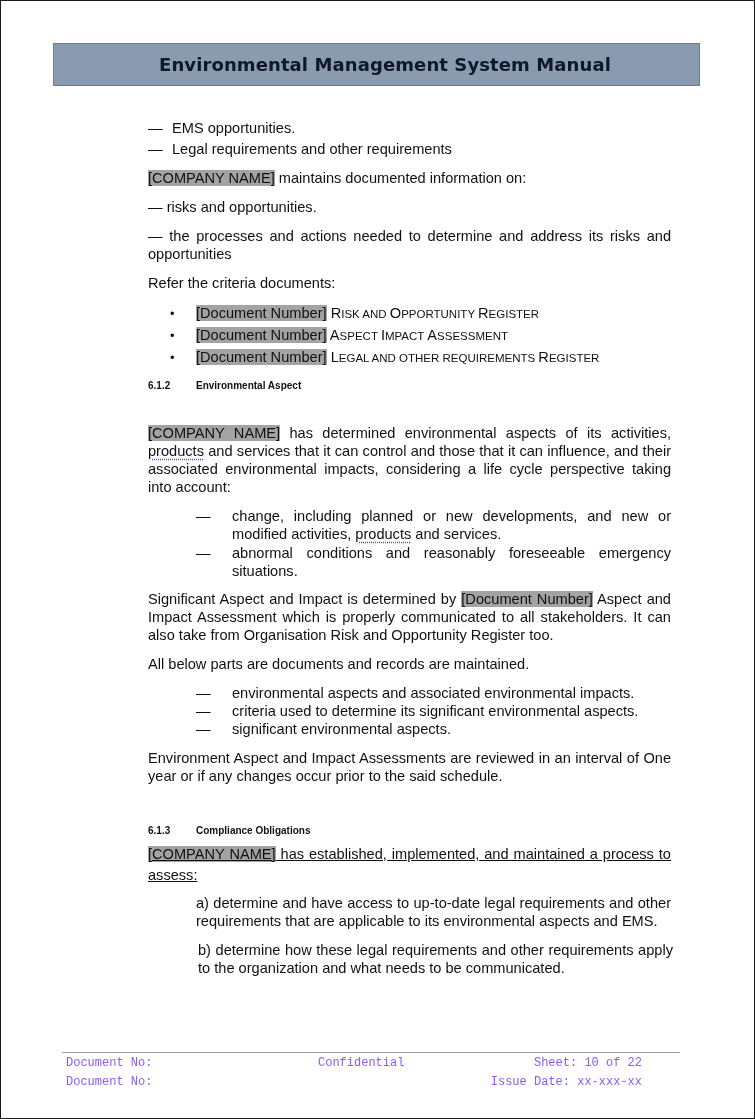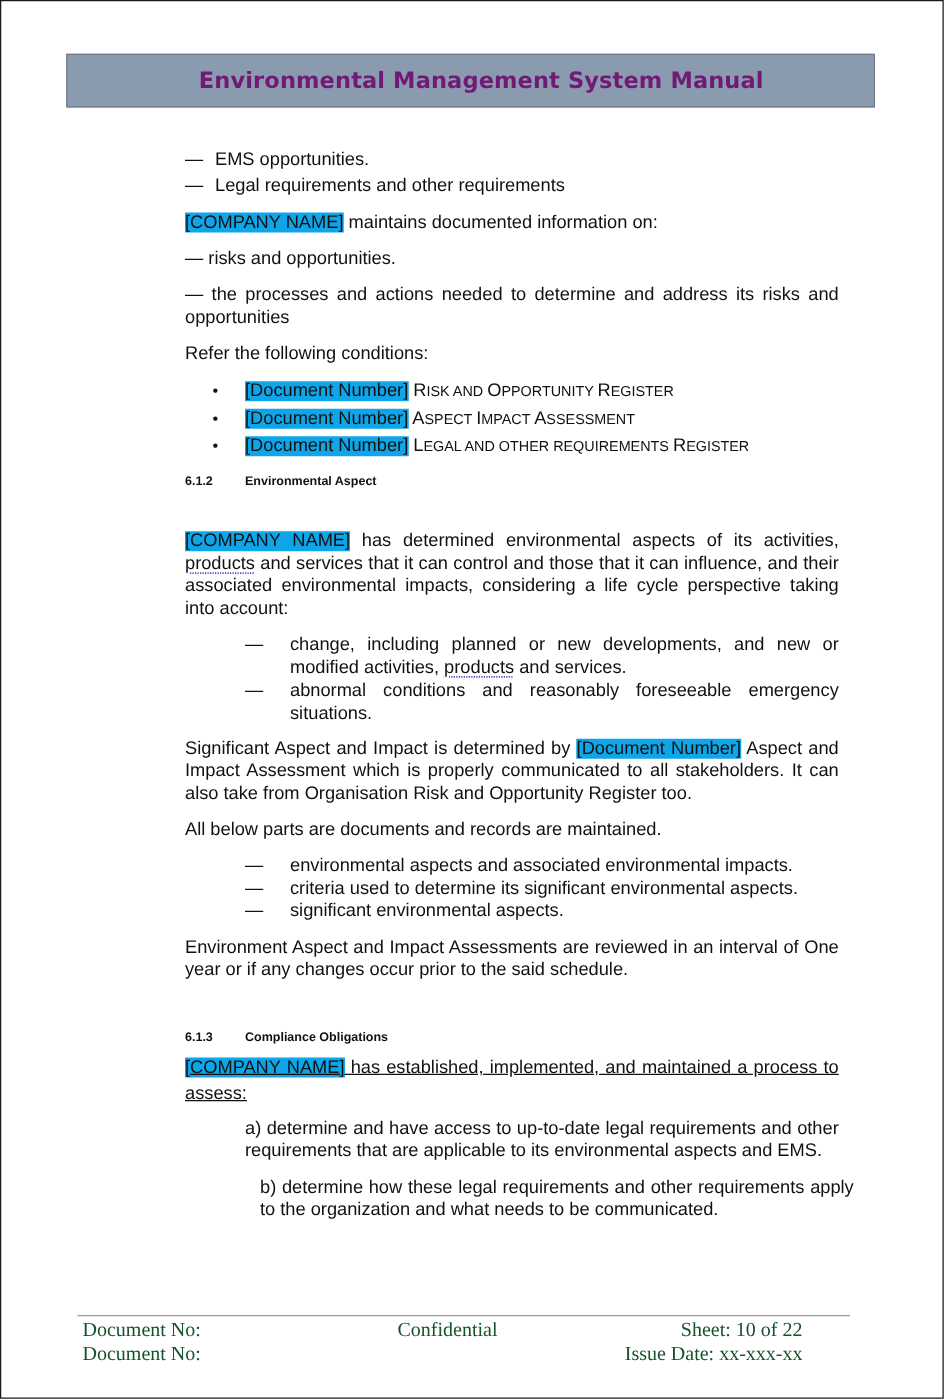--- a/index.html
+++ b/index.html
@@ -3,38 +3,38 @@
 <meta charset="utf-8">
 <style>
   html, body { margin: 0; padding: 0; background: #ffffff; }
   body { width: 755px; height: 1119px; position: relative; overflow: hidden;
          font-family: "Liberation Sans", sans-serif; color: #111; }
   .page-frame { position: absolute; left: 0; top: 0; width: 753px; height: 1117px;
                 border: 1px solid #1a1a1a; border-right-width: 2px; border-bottom-width: 2px; box-sizing: content-box; }
   .header-bar { position: absolute; left: 53px; top: 43px; width: 647px; height: 43px;
                 background: #8a9bb0; border: 1px solid #6f7b88; box-sizing: border-box;
                 display: flex; align-items: center; justify-content: center; }
-  .header-title { color: #701a75; font-family: "DejaVu Sans", sans-serif; font-weight: bold; font-size: 18px; letter-spacing: 0.1px; margin-left: 17px; }
+  .header-title { color: #0f172a; font-family: "DejaVu Sans", sans-serif; font-weight: bold; font-size: 18px; letter-spacing: 0.1px; margin-left: 17px; }
   .content { position: absolute; left: 148px; top: 0; width: 523px; font-size: 14.6px; line-height: 18px; }
   .p { position: absolute; left: 0; width: 523px; text-align: justify; }
-  .hl { background: #0ea5e9; }
+  .hl { background: #a3a3a3; }
   .dash-line { position: absolute; left: 0; }
   .dash { display: inline-block; width: 24px; }
   .bullet-item { position: absolute; left: 22px; white-space: nowrap; }
   .bullet-dot { display: inline-block; width: 26px; font-size: 13px; }
   .sc-big { font-size: 14.6px; }
   .sc-small { font-size: 11.5px; margin-top: 32px; }
   .heading { position: absolute; left: 0; font-weight: bold; font-size: 10px; }
   .heading .num { display: inline-block; width: 48px; }
   .indent-item { position: absolute; left: 48px; width: 475px; text-align: justify; }
   .indent-item .dash { position: absolute; left: 0; width: 24px; }
   .indent-item .txt { display: block; margin-left: 36px; text-align: justify; }
   .squiggle { text-decoration: underline dotted #5050d0; text-underline-offset: 3px; }
   .footer-line { position: absolute; left: 62px; top: 1052px; width: 618px; height: 1px; background: #9a9a9a; }
-  .footer { position: absolute; font-family: Liberation Serif, serif; font-size: 16px; color: #14532d; }
+  .footer { position: absolute; font-family: Liberation Mono, monospace; font-size: 12px; color: #8b5cf6; }
 </style>
 </head>
 <body>
 
 <div class="page-frame"></div>
 
 <div class="header-bar">
   <span class="header-title">Environmental Management System Manual</span>
 </div>
 
@@ -46,21 +46,21 @@
   <div class="dash-line" style="top:140px">
     <span class="dash">—</span><span>Legal requirements and other requirements</span>
   </div>
 
   <div class="p" style="top:169px">
     <span class="hl">[COMPANY NAME]</span><span> maintains documented information on:</span>
   </div>
 
   <div class="p" style="top:198px">— risks and opportunities.</div>
   <div class="p" style="top:227px">— the processes and actions needed to determine and address its risks and opportunities</div>
-  <div class="p" style="top:274px">Refer the following conditions:</div>
+  <div class="p" style="top:274px">Refer the criteria documents:</div>
 
   <div class="bullet-item" style="top:304px">
     <span class="bullet-dot">•</span><span class="hl">[Document Number]</span>
     <span><span class="sc-big">R</span><span class="sc-small">ISK AND </span><span class="sc-big">O</span><span class="sc-small">PPORTUNITY </span><span class="sc-big">R</span><span class="sc-small">EGISTER</span></span>
   </div>
   <div class="bullet-item" style="top:326px">
     <span class="bullet-dot">•</span><span class="hl">[Document Number]</span>
     <span><span class="sc-big">A</span><span class="sc-small">SPECT </span><span class="sc-big">I</span><span class="sc-small">MPACT </span><span class="sc-big">A</span><span class="sc-small">SSESSMENT</span></span>
   </div>
   <div class="bullet-item" style="top:348px">
@@ -108,21 +108,21 @@
 
   <div class="heading" style="top:822px">
     <span class="num">6.1.3</span><span>Compliance Obligations</span>
   </div>
 
   <div class="p" style="top:844px; line-height:21px;text-decoration:underline;">
     <span class="hl">[COMPANY NAME]</span><span> has established, implemented, and maintained a process to assess:</span>
   </div>
 
   <div class="p" style="top:894px; left:48px; width:475px;">a) determine and have access to up-to-date legal requirements and other requirements that are applicable to its environmental aspects and EMS.</div>
-  <div class="p" style="top:941px; left:60px; width:475px;">b) determine how these legal requirements and other requirements apply to the organization and what needs to be communicated.</div>
+  <div class="p" style="top:941px; left:50px; width:475px;">b) determine how these legal requirements and other requirements apply to the organization and what needs to be communicated.</div>
 </div>
 
 <div class="footer-line"></div>
 <div class="footer" style="left:66px; top:1056px;">Document No:</div>
 <div class="footer" style="left:66px; top:1075px;">Document No:</div>
 <div class="footer" style="left:318px; top:1056px;">Confidential</div>
 <div class="footer" style="right:113px; top:1056px;">Sheet: 10 of 22</div>
 <div class="footer" style="right:113px; top:1075px;">Issue Date: xx-xxx-xx</div>
 
 </body></html>

